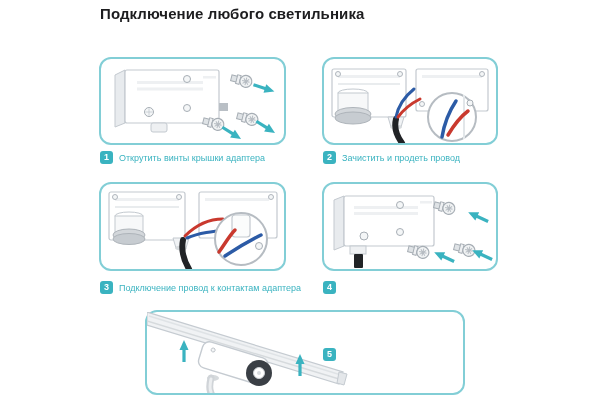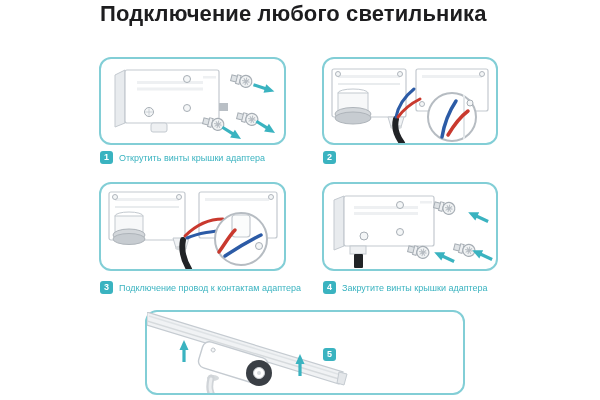--- a/index.html
+++ b/index.html
@@ -2,21 +2,21 @@
 <html style="--accent: #3ab3c0; --accent-light: #82ced6; --title-color: #1d1d1f; --line-art: #c3c9cf; --wire-blue: #2c5ba6; --wire-red: #c9392e; --cable-black: #212326;"><head>
 <meta charset="utf-8">
 <style>
   html,body{margin:0;padding:0;}
   body{
     width:600px;height:400px;background:#ffffff;position:relative;overflow:hidden;
     font-family:"Liberation Sans", sans-serif;
   }
   .title{
     position:absolute;left:100px;top:3px;
-    font-size:22px;line-height:22px;font-weight:bold;
+    font-size:15px;line-height:22px;font-weight:bold;
     color:var(--title-color,#1d1d1f);letter-spacing:.1px;
   }
   .panel{
     position:absolute;box-sizing:border-box;background:#fff;
     border:2px solid var(--accent-light,#82ced6);border-radius:12px;
   }
   .panel svg{display:block;width:100%;height:100%;}
   .step{position:absolute;display:flex;align-items:center;gap:6px;white-space:nowrap;}
   .step-num{
     width:13px;height:13px;border-radius:3px;flex:0 0 13px;
@@ -199,21 +199,21 @@
     <div class="step-num">5</div>
   </div>
 </div>
 
 <div class="step" id="step-1">
   <div class="step-num">1</div>
   <div class="step-label">Открутить винты крышки адаптера</div>
 </div>
 <div class="step" id="step-2">
   <div class="step-num">2</div>
+  <div class="step-label">Зачистить и продеть провод</div>
 </div>
 <div class="step" id="step-3">
   <div class="step-num">3</div>
   <div class="step-label">Подключение провод к контактам адаптера</div>
 </div>
 <div class="step" id="step-4">
   <div class="step-num">4</div>
-  <div class="step-label">Закрутите винты крышки адаптера</div>
 </div>
 
 </body></html>

